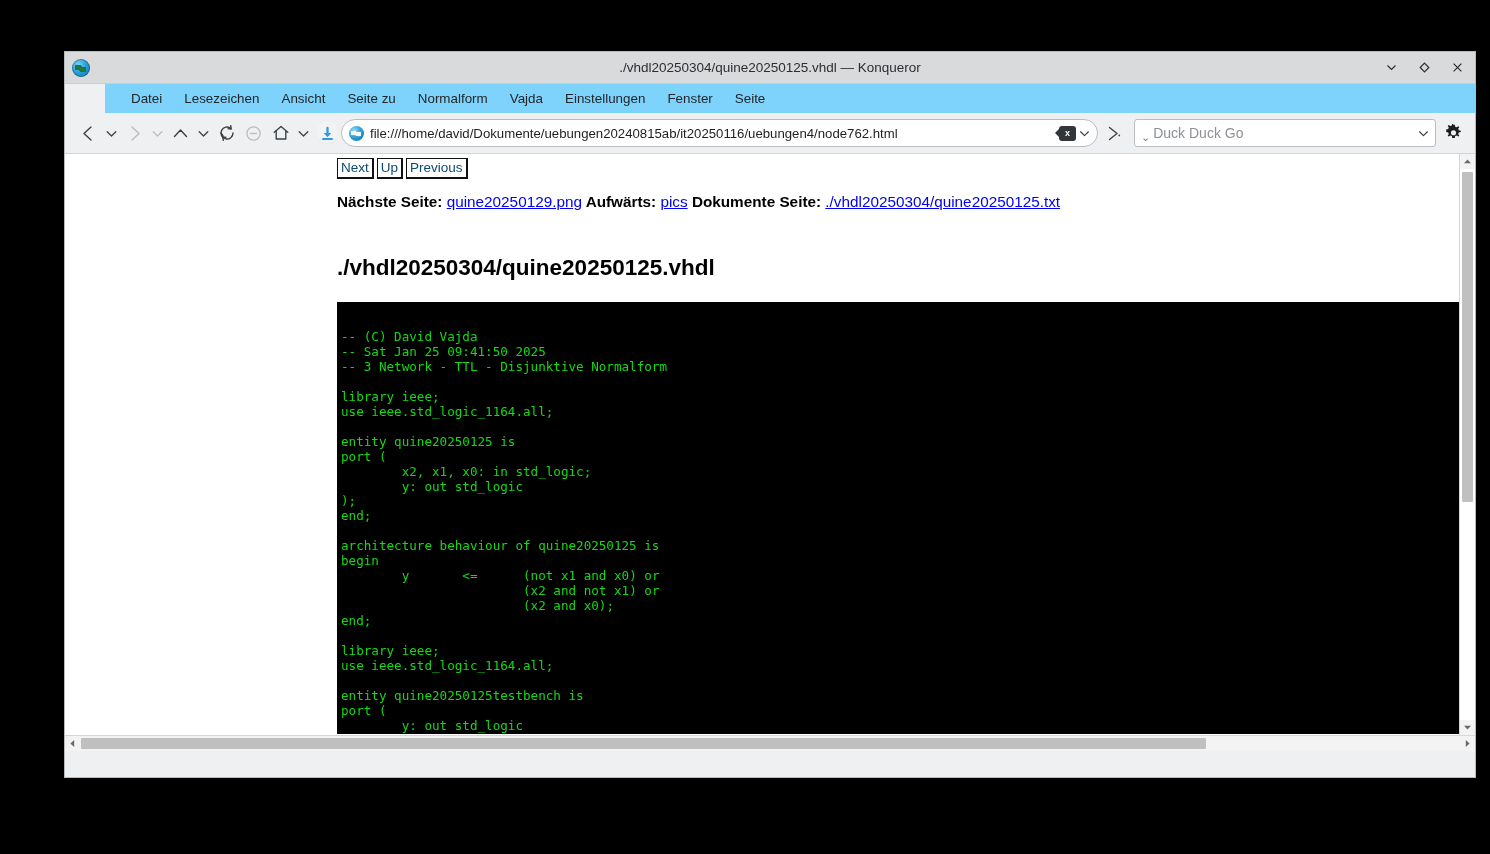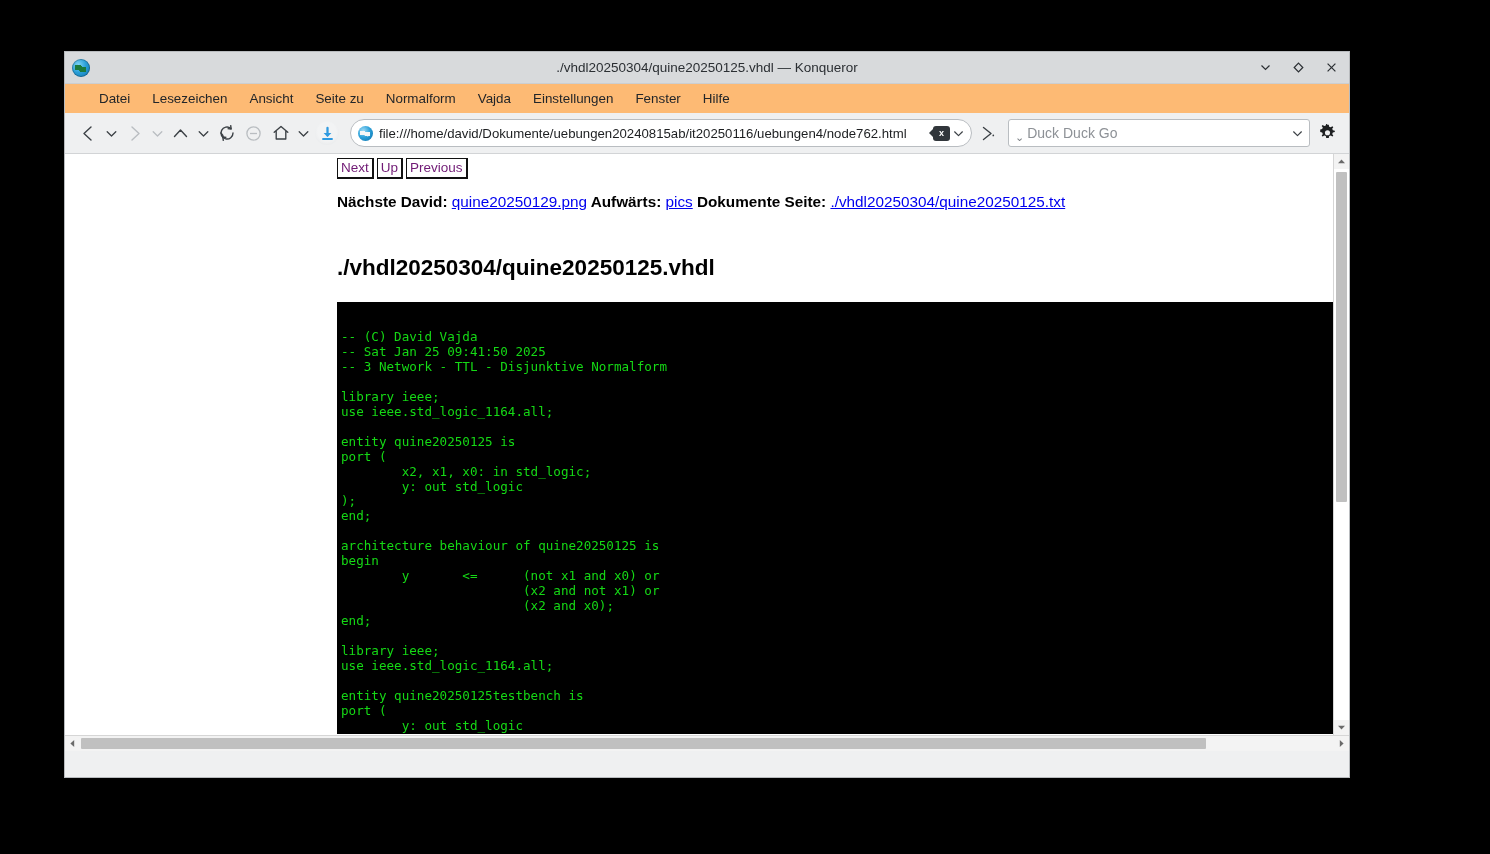--- a/index.html
+++ b/index.html
@@ -10,21 +10,21 @@
     height: 854px;
     overflow: hidden;
     font-family: "Liberation Sans", sans-serif;
   }
 
   
   #window {
     position: absolute;
     left: 65px;
     top: 52px;
-    width: 1284px;
+    width: 1410px;
     height: 725px;
     background: #eff0f1;
     display: flex;
     flex-direction: column;
     box-shadow: 0 0 0 1px #b8bbbe;
   }
 
   
   #titlebar {
     height: 31px;
@@ -73,25 +73,26 @@
     width: 17px; height: 17px;
     display: flex; align-items: center; justify-content: center;
     color: #2b2f33;
     cursor: default;
   }
   .winbtn svg { display: block; }
 
   
   #menubar {
     height: 29px;
-    background: #fdba74;
+    background: #7dd3fc;
     display: flex;
     align-items: center;
-    padding-left: 23px;
-    flex: none;
+    padding-left: 15px;
+    flex: none;
+    margin-left: 40px;
   }
   .menu-item {
     font-size: 13.4px;
     color: #232629;
     padding: 3px 11px;
     cursor: default;
   }
 
   
   #toolbar {
@@ -121,21 +122,20 @@
     background: radial-gradient(circle at 50% 45%, #f2f3f4 0 52%, #e2e4e6 100%);
     display: flex; align-items: center; justify-content: center;
     flex: none;
     margin: 0 2px;
   }
 
   
   #urlbar {
     flex: 1 1 auto;
     height: 26px;
-    margin-left: 9px;
     background: #ffffff;
     border: 1px solid #b9bdc1;
     border-radius: 14px;
     display: flex;
     align-items: center;
     padding: 0 4px 0 7px;
     min-width: 0;
   }
   #url-favicon {
     width: 15px; height: 15px;
@@ -266,21 +266,21 @@
 
   .navbuttons {
     margin-top: 4px;
     display: flex;
     gap: 3px;
     align-items: flex-start;
   }
   .navbtn {
     font-family: "Liberation Sans", sans-serif;
     font-size: 13.5px;
-    color: #701a75;
+    color: #0c4a6e;
     background: #ffffff;
     border: 1px solid #111111;
     border-right-width: 2px;
     border-bottom-width: 2px;
     padding: 0px 3px 1px 3px;
     line-height: 17px;
     cursor: default;
   }
 
   .navline {
@@ -418,21 +418,21 @@
 
   <div id="menubar">
     <div class="menu-item">Datei</div>
     <div class="menu-item">Lesezeichen</div>
     <div class="menu-item">Ansicht</div>
     <div class="menu-item">Seite zu</div>
     <div class="menu-item">Normalform</div>
     <div class="menu-item">Vajda</div>
     <div class="menu-item">Einstellungen</div>
     <div class="menu-item">Fenster</div>
-    <div class="menu-item">Hilfe</div>
+    <div class="menu-item">Seite</div>
   </div>
 
   <div id="toolbar">
 
     <div class="tb-btn">
       <svg width="19" height="19" viewBox="0 0 19 19">
           <path d="M12 3 L5 9.5 L12 16" fill="none" stroke="currentColor" stroke-width="1.4" stroke-linecap="round" stroke-linejoin="round"></path>
         </svg>
     </div>
     <div class="tb-btn small">
@@ -539,21 +539,21 @@
 
       <div id="page">
         <div id="page-inner">
 
           <div class="navbuttons">
             <div class="navbtn">Next</div>
             <div class="navbtn">Up</div>
             <div class="navbtn">Previous</div>
           </div>
 
-          <div class="navline"><span>Nächste David:</span> <a href="#">quine20250129.png</a> <span>Aufwärts:</span> <a href="#">pics</a> <span>Dokumente Seite:</span> <a href="#">./vhdl20250304/quine20250125.txt</a></div>
+          <div class="navline"><span>Nächste Seite:</span> <a href="#">quine20250129.png</a> <span>Aufwärts:</span> <a href="#">pics</a> <span>Dokumente Seite:</span> <a href="#">./vhdl20250304/quine20250125.txt</a></div>
 
           <h1 class="doc-title">./vhdl20250304/quine20250125.vhdl</h1>
 
           <div id="codebox">
             <pre>-- (C) David Vajda
 -- Sat Jan 25 09:41:50 2025
 -- 3 Network - TTL - Disjunktive Normalform
 
 library ieee;
 use ieee.std_logic_1164.all;

